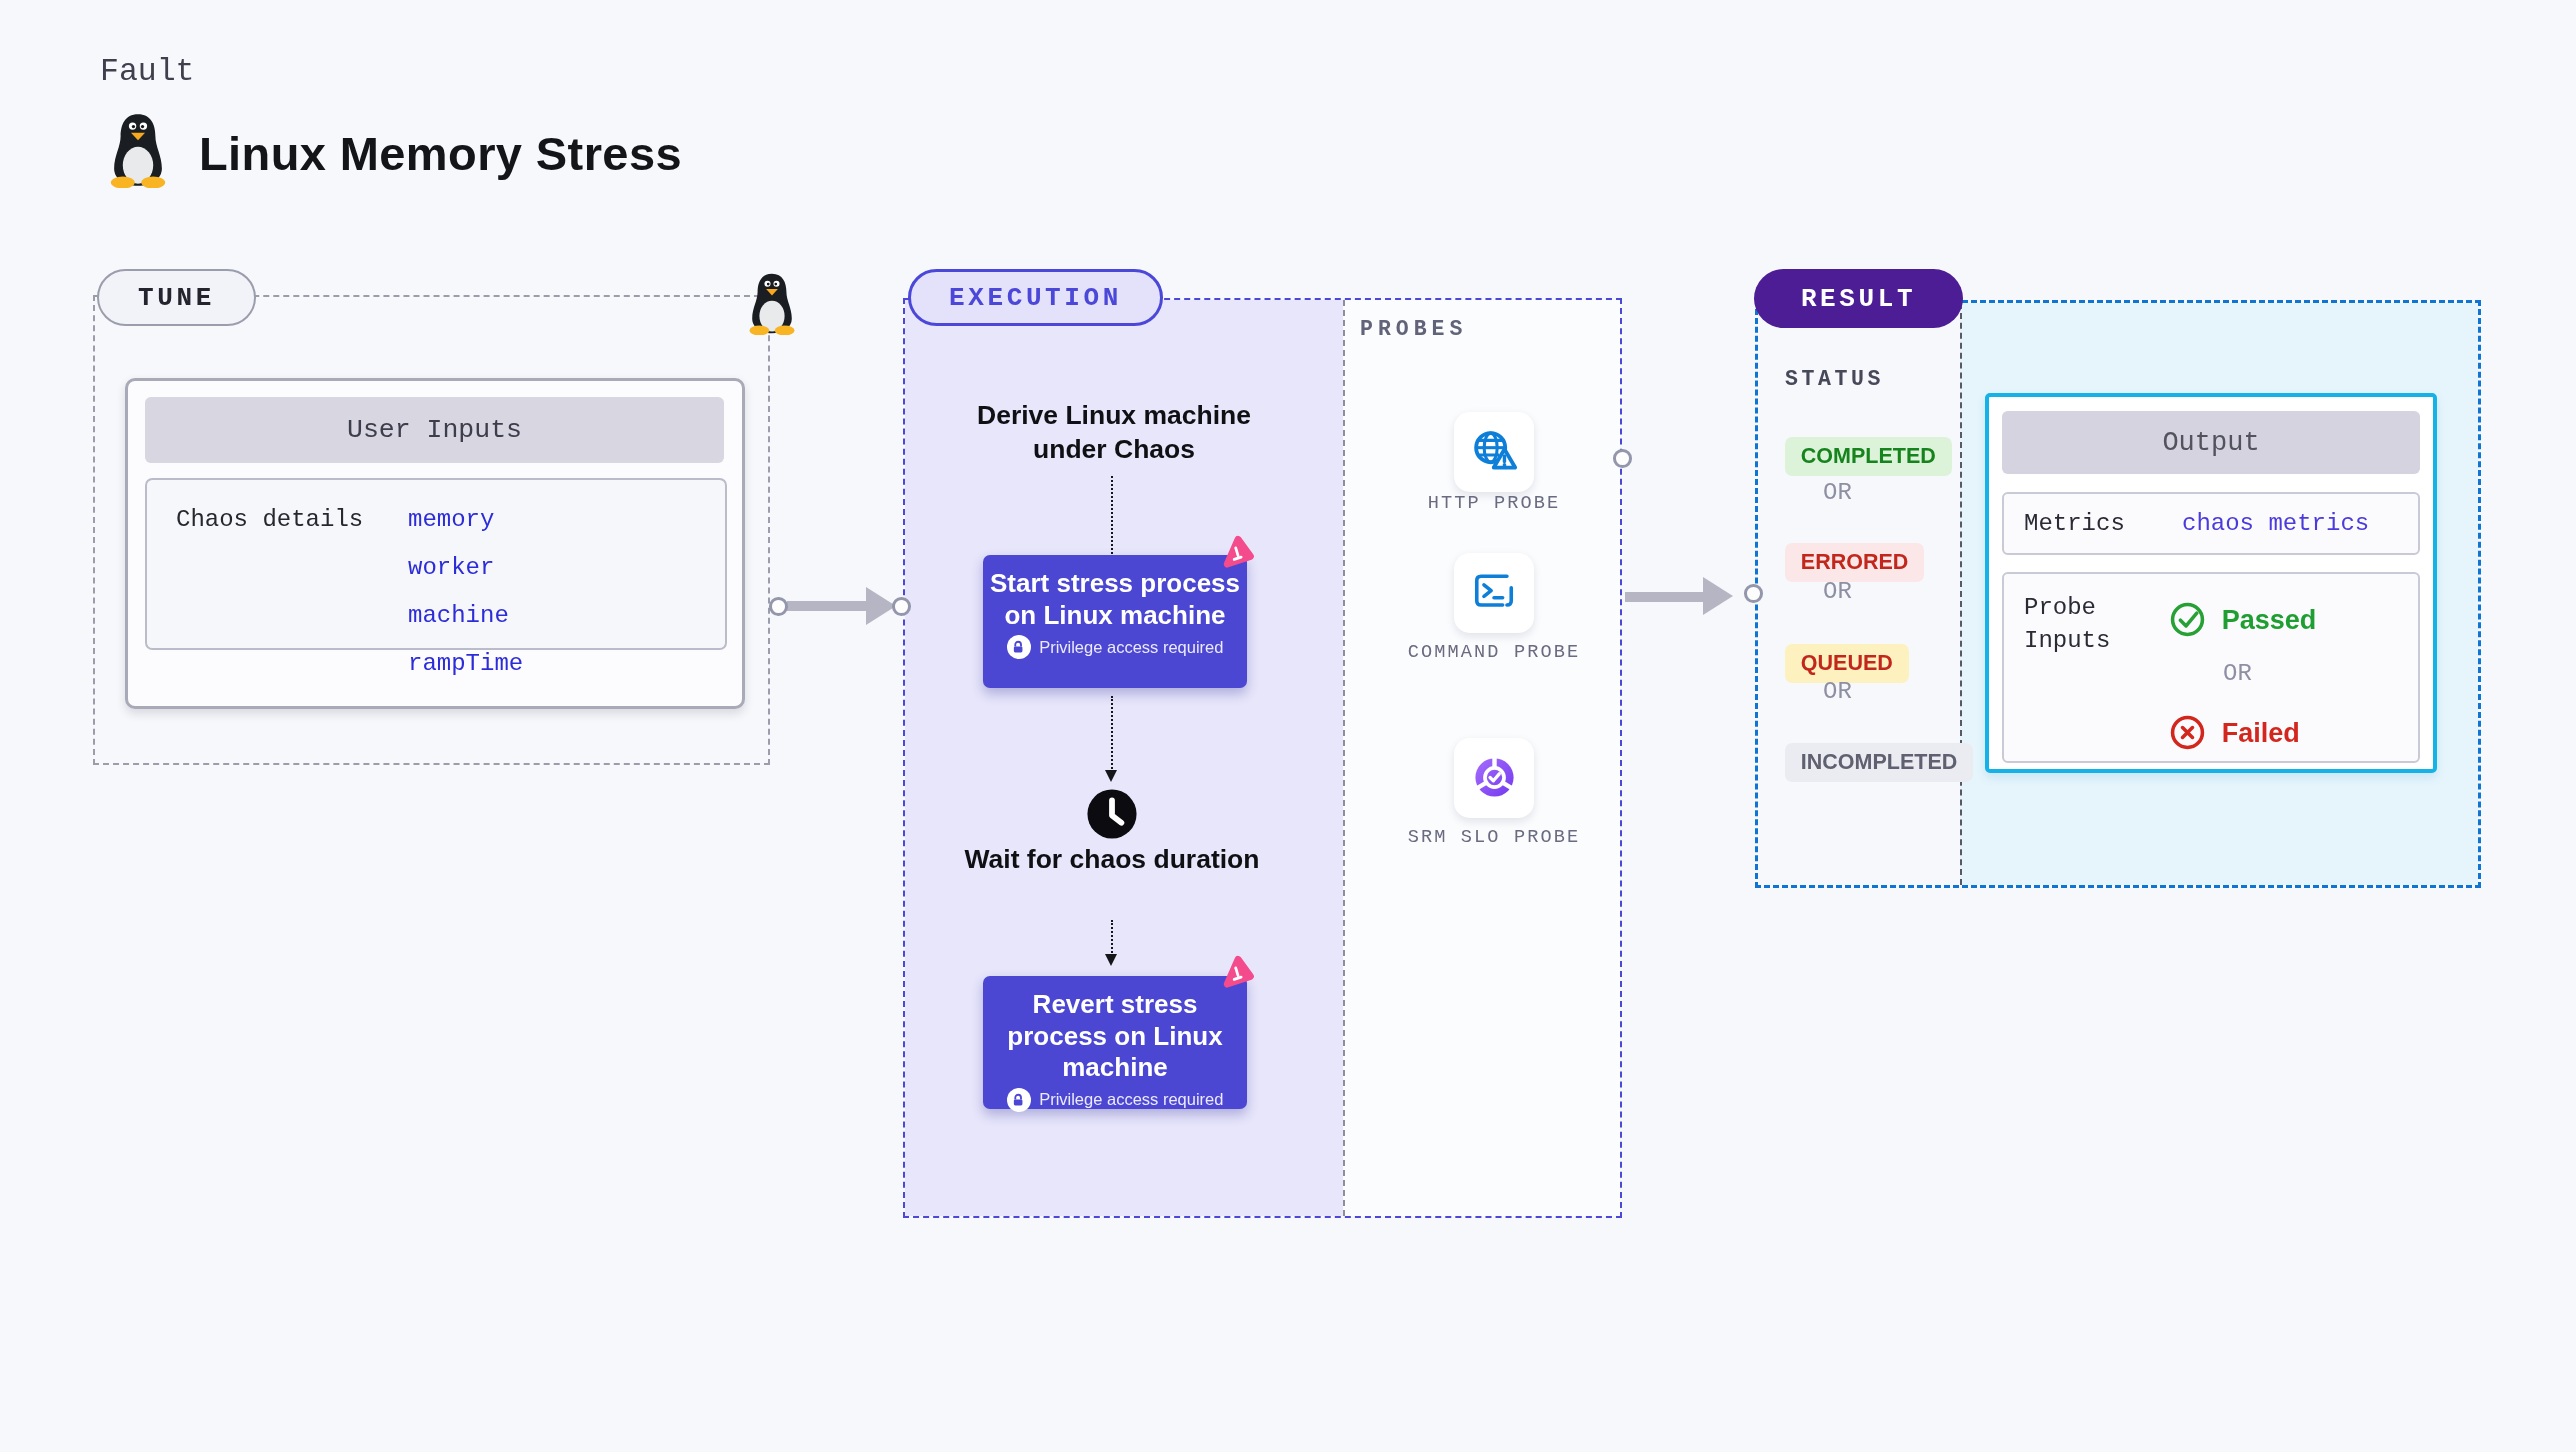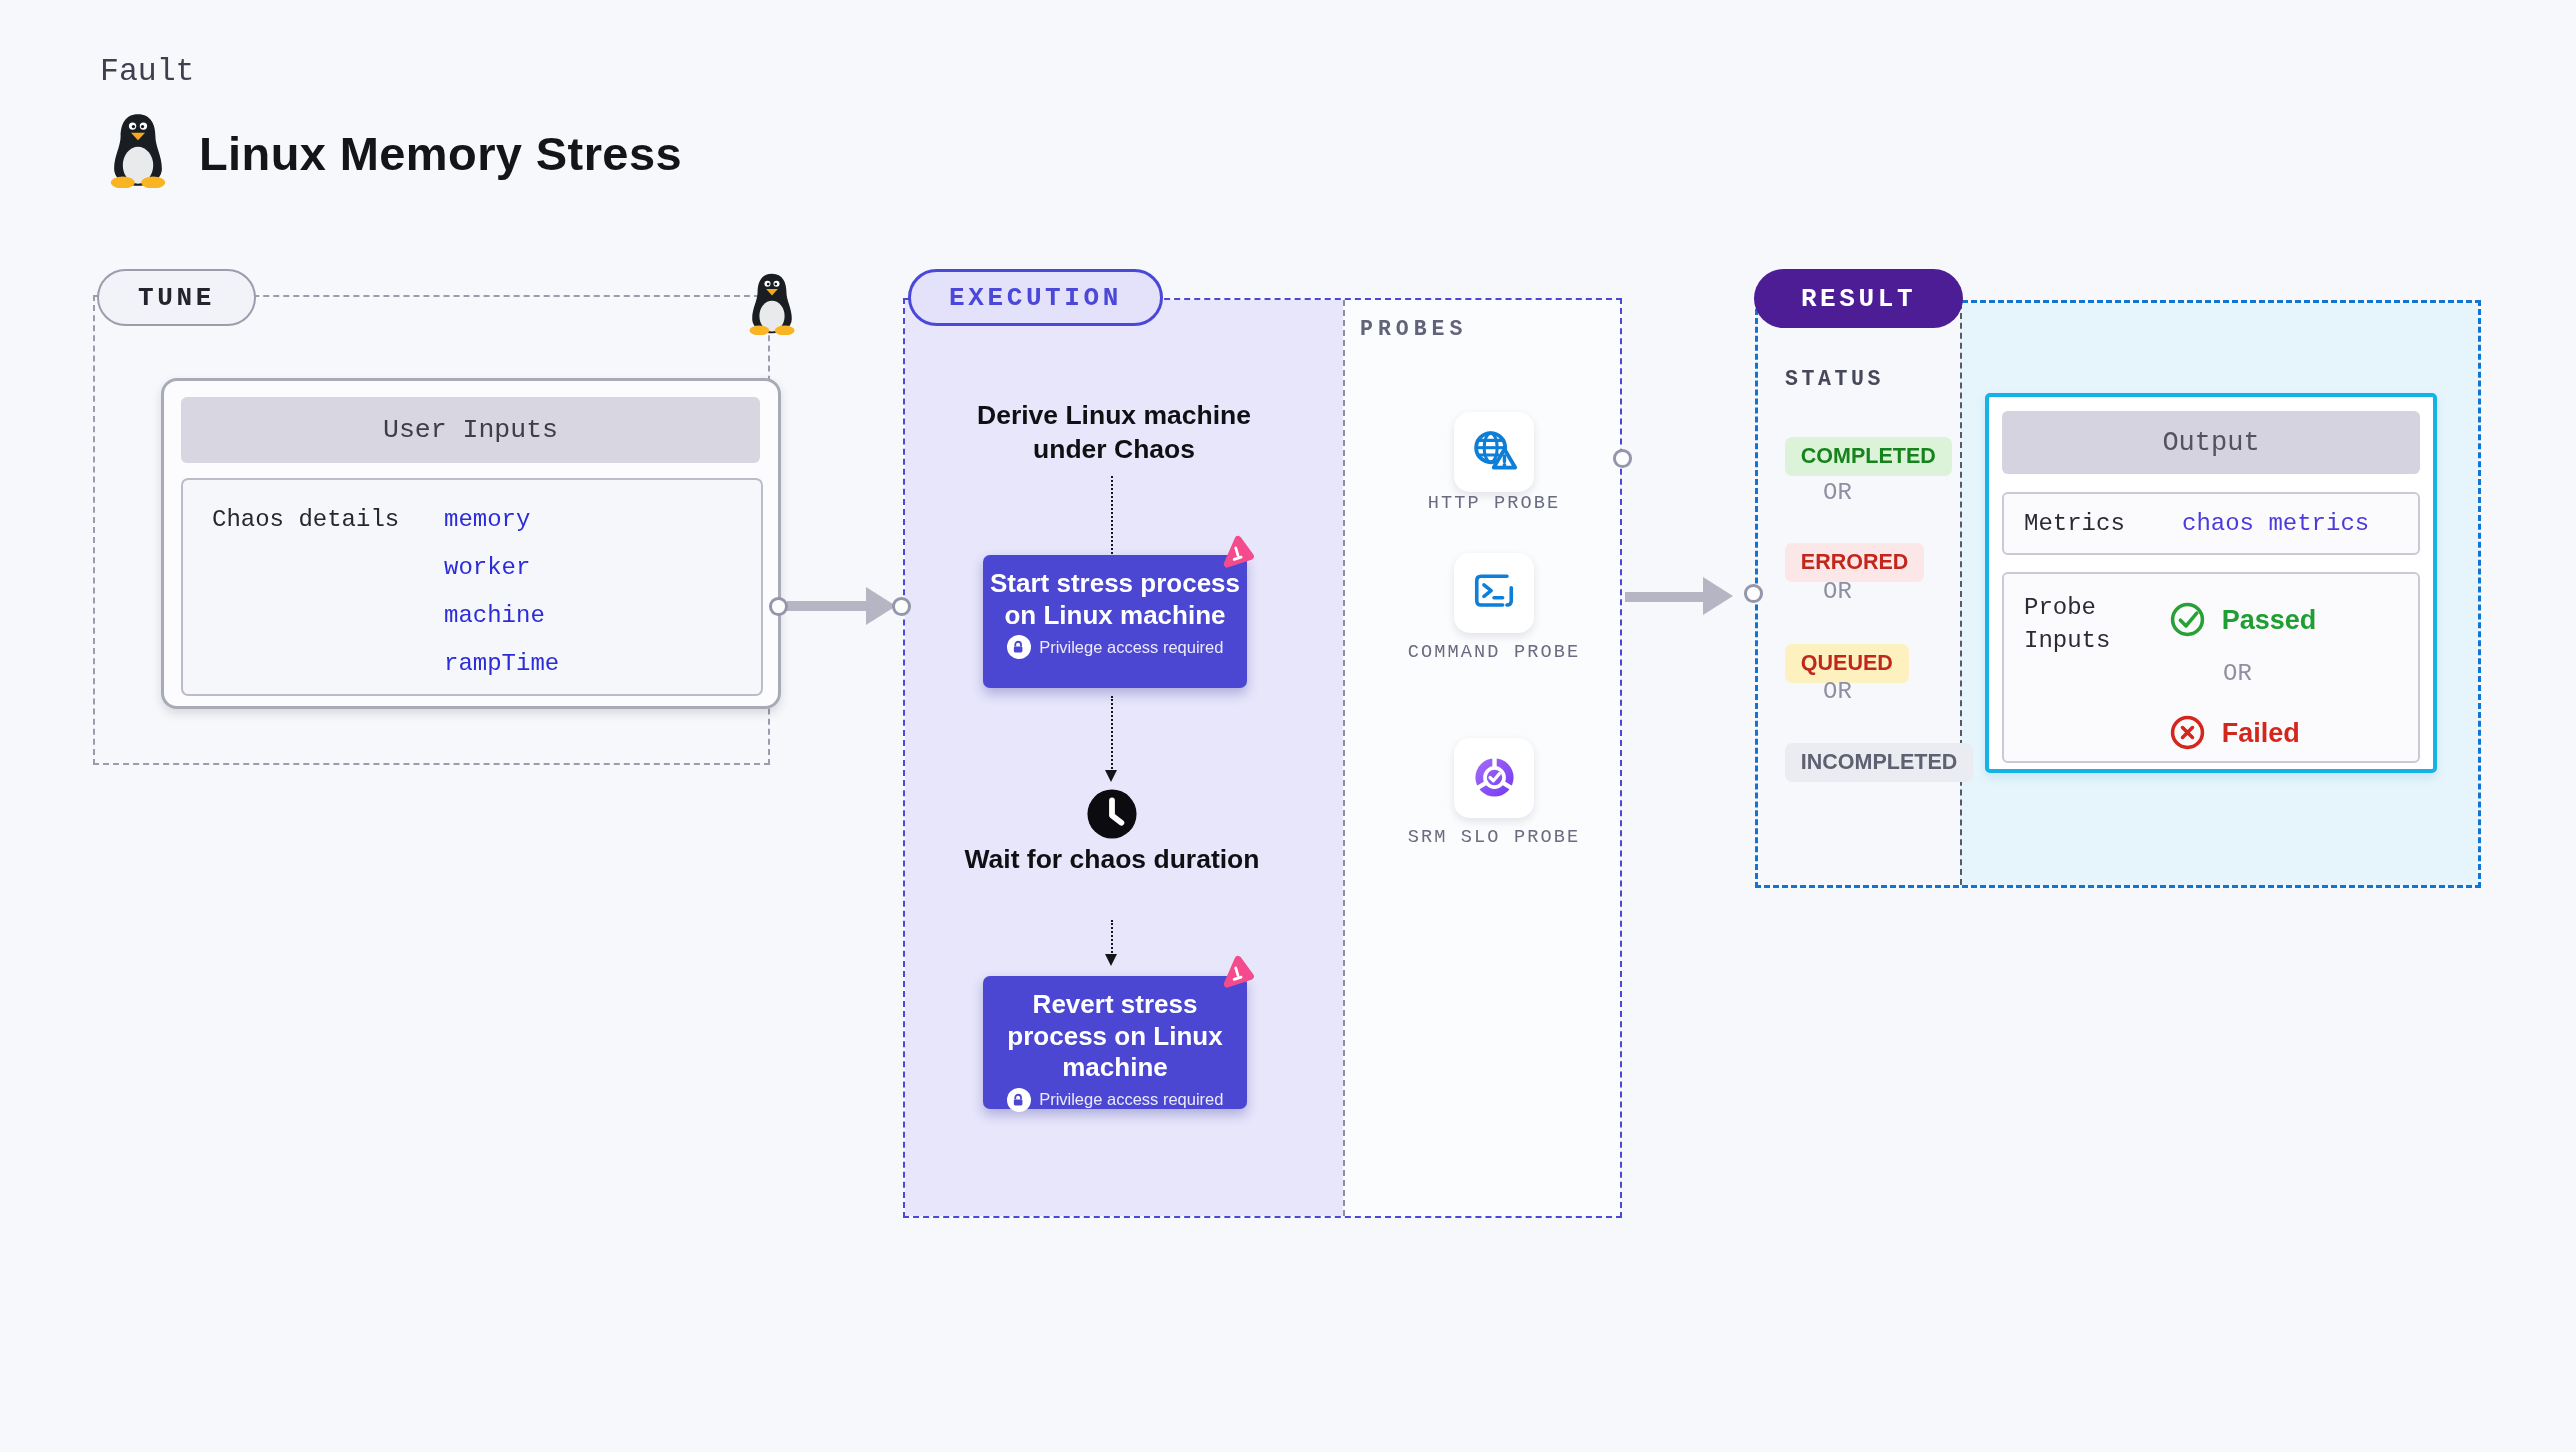--- a/index.html
+++ b/index.html
@@ -21,24 +21,24 @@
   .pill-tune{left:97px;top:269px;width:159px;height:57px;background:#f2f3f8;
              border:2.9px solid #9b9dac;color:#23242e;}
   .pill-exec{left:908px;top:269px;width:255px;height:57px;background:#e3e2fa;
              border:3.6px solid #4b47d8;color:#4b47d8;}
   .pill-result{left:1754px;top:269px;width:209px;height:59px;background:#4c1d95;color:#ffffff;}
 
   
   .tune-box{left:93px;top:295px;width:677px;height:470px;border:2.9px dashed #9b9dac;}
   .small-tux{left:745px;top:272px;}
   .ui-card{left:125px;top:378px;width:620px;height:331px;background:#fcfcfe;
-           border:3.6px solid #a8aab8;border-radius:16px;box-shadow:0 4.3px 10px rgba(40,40,70,.14);margin-left:36px;}
+           border:3.6px solid #a8aab8;border-radius:10px;box-shadow:0 4.3px 10px rgba(40,40,70,.14);}
   .ui-head{left:17px;top:15.8px;width:579px;height:66px;background:#d8d7e1;border-radius:5.7px;
            display:flex;align-items:center;justify-content:center;font-size:26.5px;color:#3d3d4b;}
-  .ui-details{left:17px;top:97px;width:582px;height:218px;background:#f6f7fb;
+  .ui-details{left:17px;top:97px;width:582px;height:172px;background:#f6f7fb;
               border:2.1px solid #babcca;border-radius:7.2px;padding-left:34px;}
   .chaos-label{left:29px;top:26px;font-size:24px;color:#27272f;}
   .chaos-val{left:261px;font-size:24px;color:#2c2cd8;}
   .cv0{top:26px;}.cv1{top:74px;}.cv2{top:122px;}.cv3{top:170px;}
 
   
   .h-line{height:10px;background:#b5b5c4;}
   .h-head{width:0;height:0;border-top:19.3px solid transparent;border-bottom:19.3px solid transparent;
           border-left:30px solid #b5b5c4;}
   .dot{width:18.6px;height:18.6px;border-radius:50%;background:#fdfdfe;border:3.6px solid #9496ab;z-index:6;}

